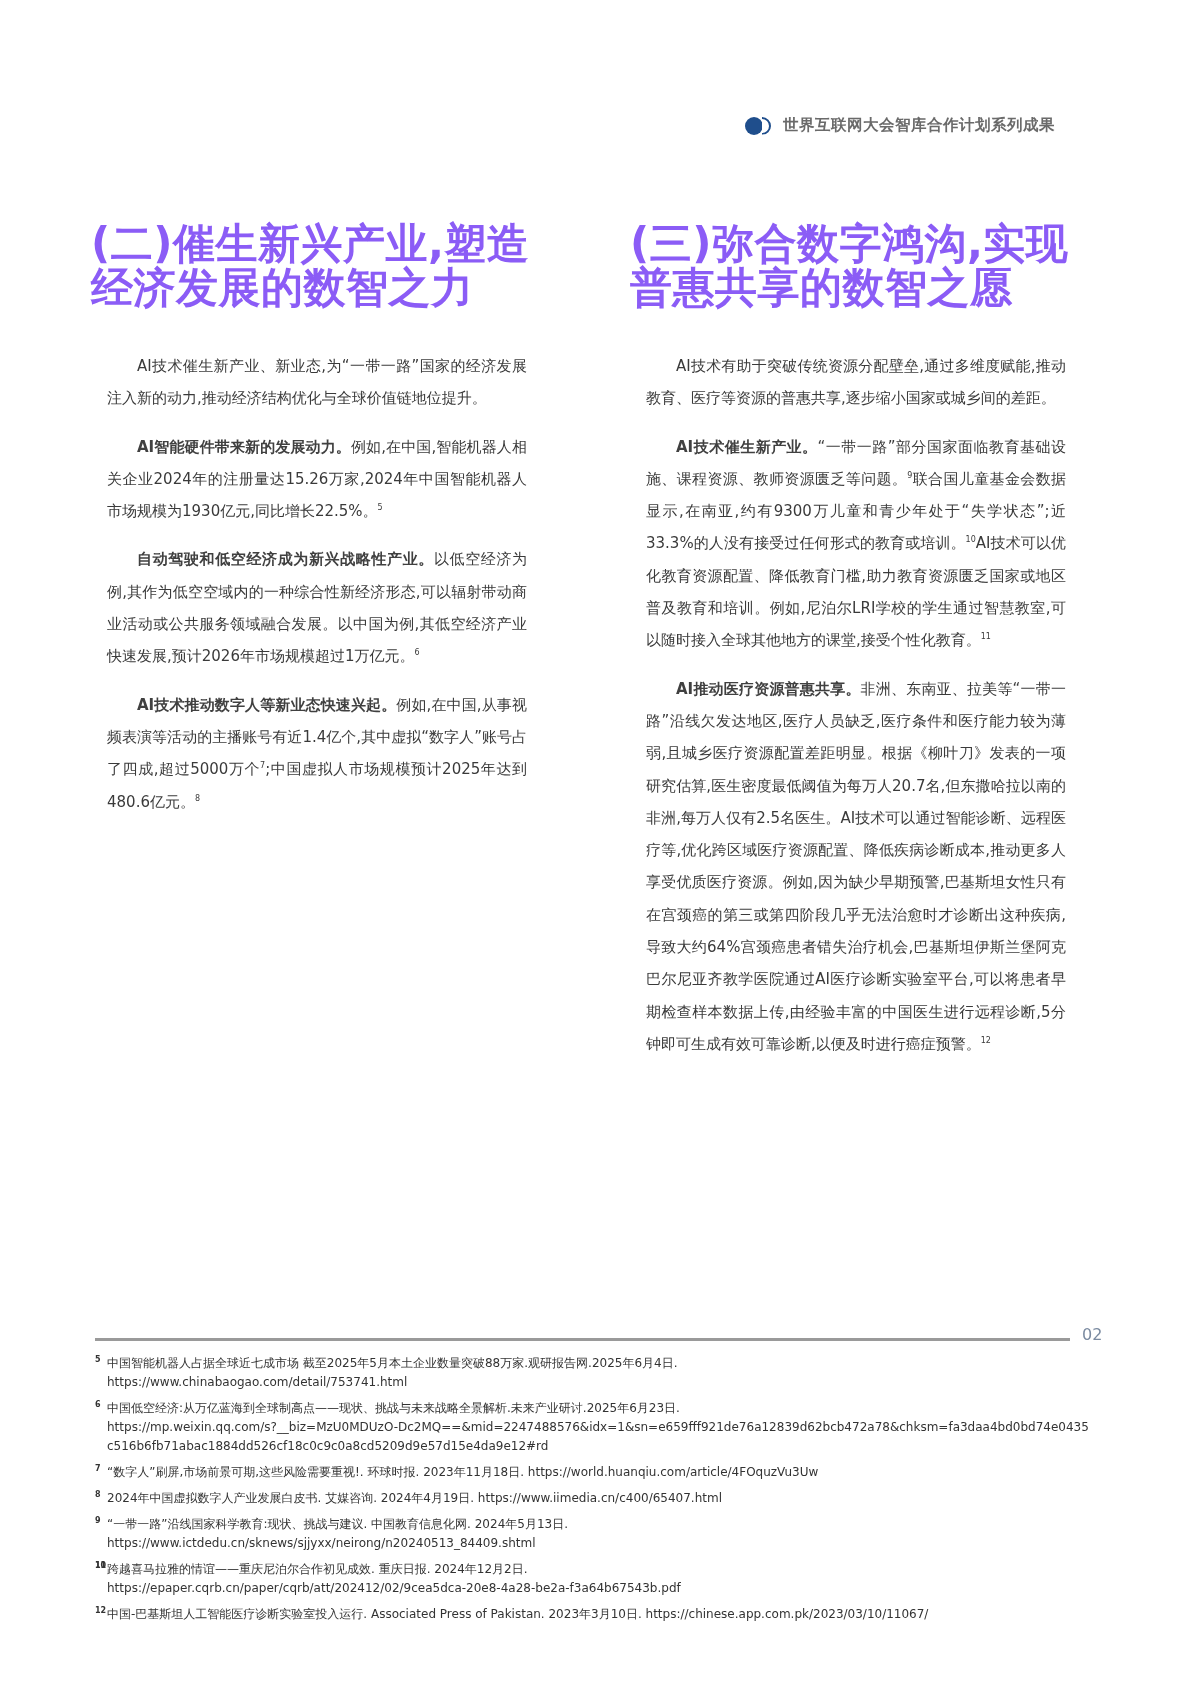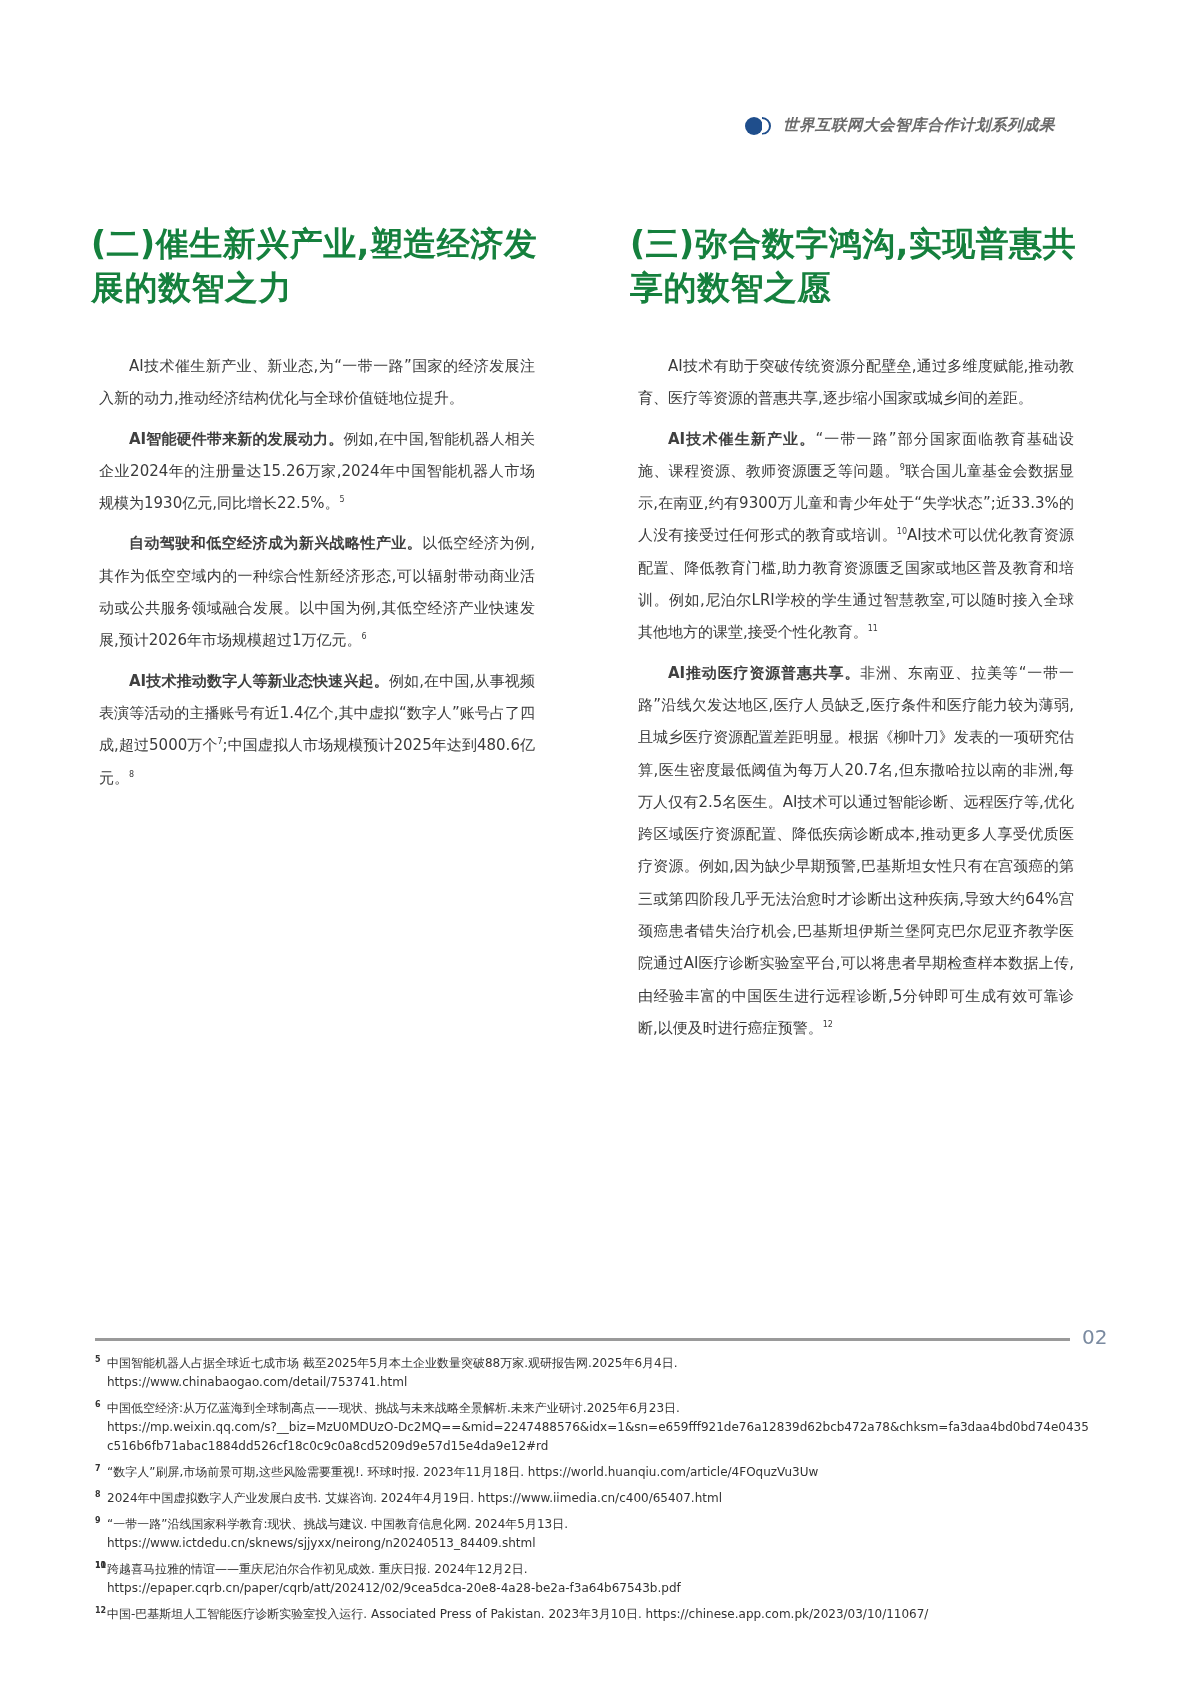--- a/index.html
+++ b/index.html
@@ -1,33 +1,33 @@
 <!DOCTYPE html>
 <html><head>
   <meta charset="utf-8">
   <style>
     html, body { margin: 0; padding: 0; background: #ffffff; }
     body { width: 1200px; height: 1698px; position: relative; overflow: hidden;
            font-family: "DejaVu Sans", "Liberation Sans", sans-serif; color: #3a3a3a; }
-    .header { position: absolute; top: 115px; left: 745px; display: flex; align-items: center; gap: 12px; font-style: italic; }
+    .header { position: absolute; top: 115px; left: 745px; display: flex; align-items: center; gap: 12px; }
     .header .logo { width: 26px; height: 18px; position: relative; }
     .header .logo .dot { position: absolute; left: 0; top: 0; width: 18px; height: 18px; border-radius: 50%; background: #1f4e8c; }
     .header .logo .ring { position: absolute; left: 8px; top: 0; width: 14px; height: 14px; border-radius: 50%; border: 2px solid #1f4e8c; background: #fff; clip-path: inset(0 0 0 50%); }
     .header .title { font-size: 15.5px; font-weight: bold; color: #6a6a6a; letter-spacing: 0.5px; }
 
     .col { position: absolute; top: 222px; width: 452px; }
     .col.left { left: 91px; }
     .col.right { left: 630px; }
-    .col h2 { margin: 0 0 40px 0; font-size: 33px; line-height: 44px; font-weight: bold; color: #15803d; letter-spacing: 0.5px; }
-    .col p { margin: 8px; font-size: 15px; line-height: 32.3px; text-indent: 2em; text-align: justify; color: #3a3a3a; }
+    .col h2 { margin: 0 0 40px 0; font-size: 42px; line-height: 44px; font-weight: bold; color: #8b5cf6; letter-spacing: 0.5px; }
+    .col p { margin: 16px; font-size: 15px; line-height: 32.3px; text-indent: 2em; text-align: justify; color: #3a3a3a; }
     .col p b { font-weight: bold; color: #404040; }
     sup.fn { font-size: 8px; line-height: 0; vertical-align: super; }
 
     .rule { position: absolute; top: 1338px; left: 95px; width: 975px; height: 3px; background: #9a9a9a; }
-    .page-no { position: absolute; top: 1325px; left: 1082px; font-size: 20px; color: #7a8aa0; }
+    .page-no { position: absolute; top: 1325px; left: 1082px; font-size: 16px; color: #7a8aa0; }
 
     .footnotes { position: absolute; top: 1354px; left: 95px; width: 1000px; }
     .fn-item { position: relative; padding-left: 12px; margin-bottom: 7px; font-size: 12px; line-height: 19px; color: #333; word-break: break-all; }
     .fn-item .num { position: absolute; left: 0; top: -4px; font-size: 8px; font-weight: bold; }
     .fn-item .url { display: block; }
   </style>
 </head>
 <body>
 
 <div class="header">

